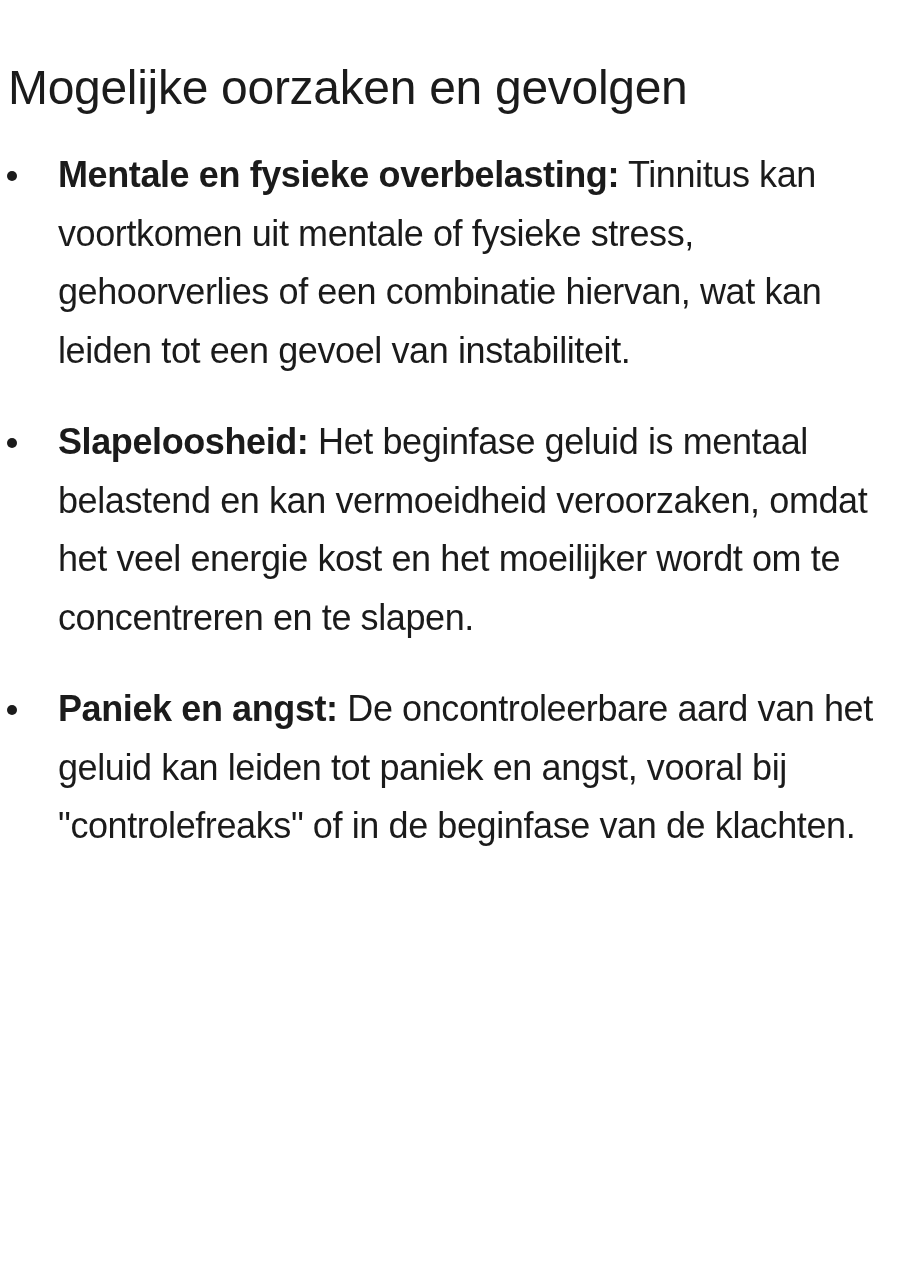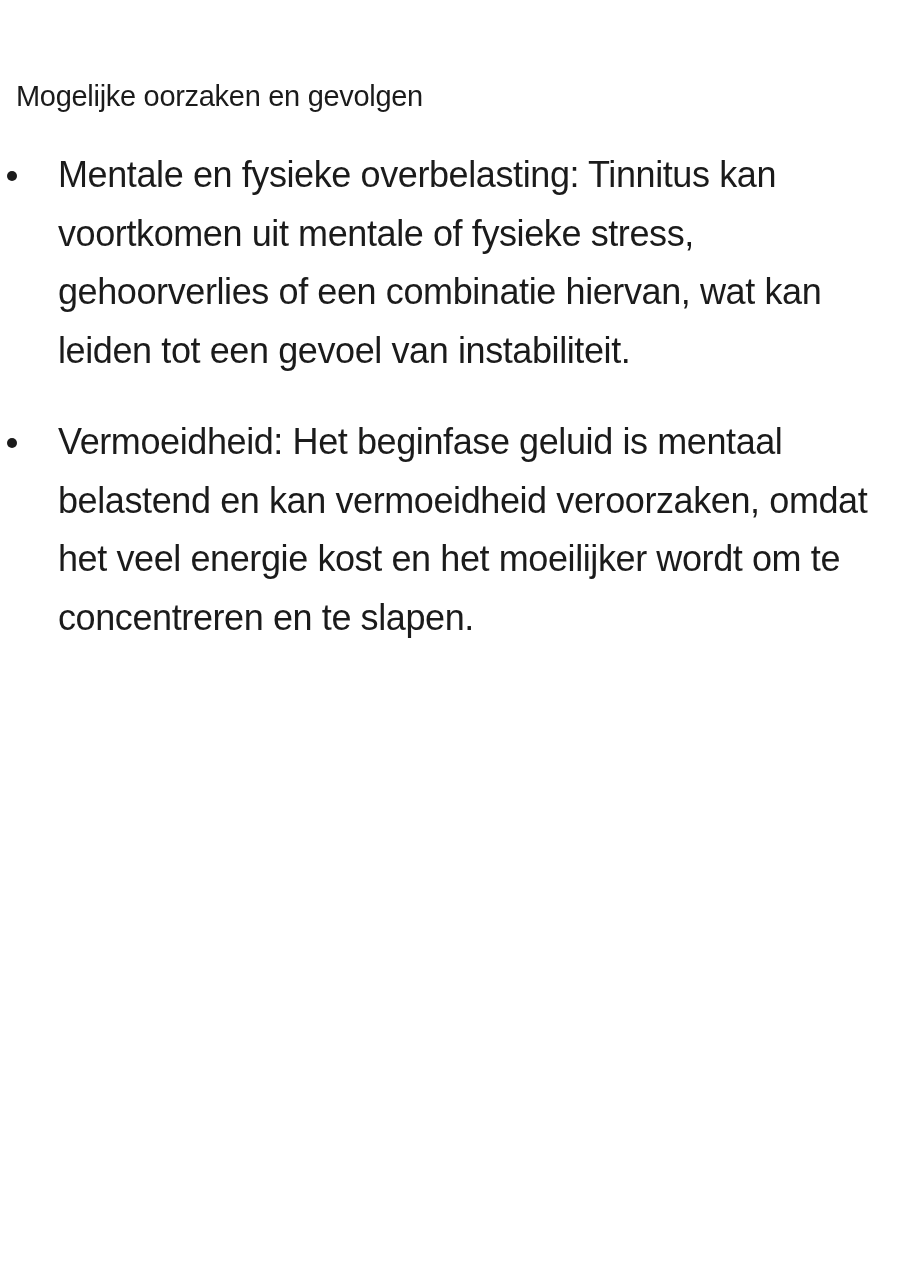--- a/index.html
+++ b/index.html
@@ -12,22 +12,22 @@
       height: 1280px;
       overflow: hidden;
       position: relative;
       color: #1b1b1b;
       font-family: "Liberation Sans", "DejaVu Sans", sans-serif;
     }
     .heading {
       position: absolute;
       left: 8px;
       top: 62px;
-      margin: 8px;
-      font-size: 29px;
+      margin: 0;
+      font-size: 48px;
       font-weight: 500;
       letter-spacing: -0.3px;
       color: #1b1b1b;
       line-height: 52px;
       white-space: nowrap;
     }
     .list {
       position: absolute;
       left: 0;
       top: 146px;
@@ -48,21 +48,21 @@
     .bullet {
       position: absolute;
       left: 7px;
       top: 25px;
       width: 10px;
       height: 10px;
       border-radius: 50%;
       background: #1b1b1b;
     }
     .term {
-      font-weight: 400;
+      font-weight: 700;
     }
     .chip {
       display: inline-flex;
       align-items: center;
       justify-content: center;
       vertical-align: middle;
       width: 68px;
       height: 46px;
       margin-left: 8px;
       border-radius: 23px;
@@ -79,15 +79,18 @@
 </head>
 <body>
 
 <h2 class="heading">Mogelijke oorzaken en gevolgen</h2>
 
 <ul class="list">
   <li class="item">
     <span class="bullet"></span><span class="term">Mentale en fysieke overbelasting:</span><span> Tinnitus kan voortkomen uit mentale of fysieke stress, gehoorverlies of een combinatie hiervan, wat kan leiden tot een gevoel van instabiliteit.</span>
   </li>
   <li class="item">
-    <span class="bullet"></span><span class="term">Vermoeidheid:</span><span> Het beginfase geluid is mentaal belastend en kan vermoeidheid veroorzaken, omdat het veel energie kost en het moeilijker wordt om te concentreren en te slapen.</span>
+    <span class="bullet"></span><span class="term">Slapeloosheid:</span><span> Het beginfase geluid is mentaal belastend en kan vermoeidheid veroorzaken, omdat het veel energie kost en het moeilijker wordt om te concentreren en te slapen.</span>
+  </li>
+  <li class="item">
+    <span class="bullet"></span><span class="term">Paniek en angst:</span><span> De oncontroleerbare aard van het geluid kan leiden tot paniek en angst, vooral bij "controlefreaks" of in de beginfase van de klachten.</span>
   </li>
 </ul>
 
 </body></html>

